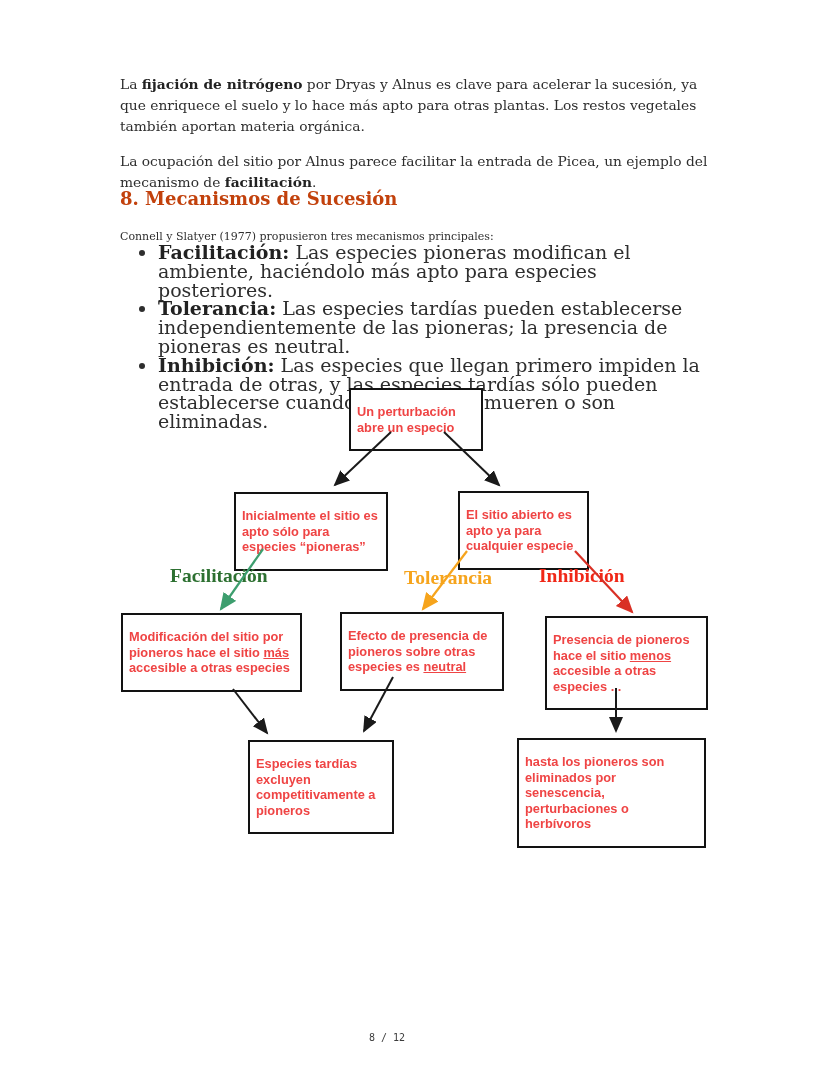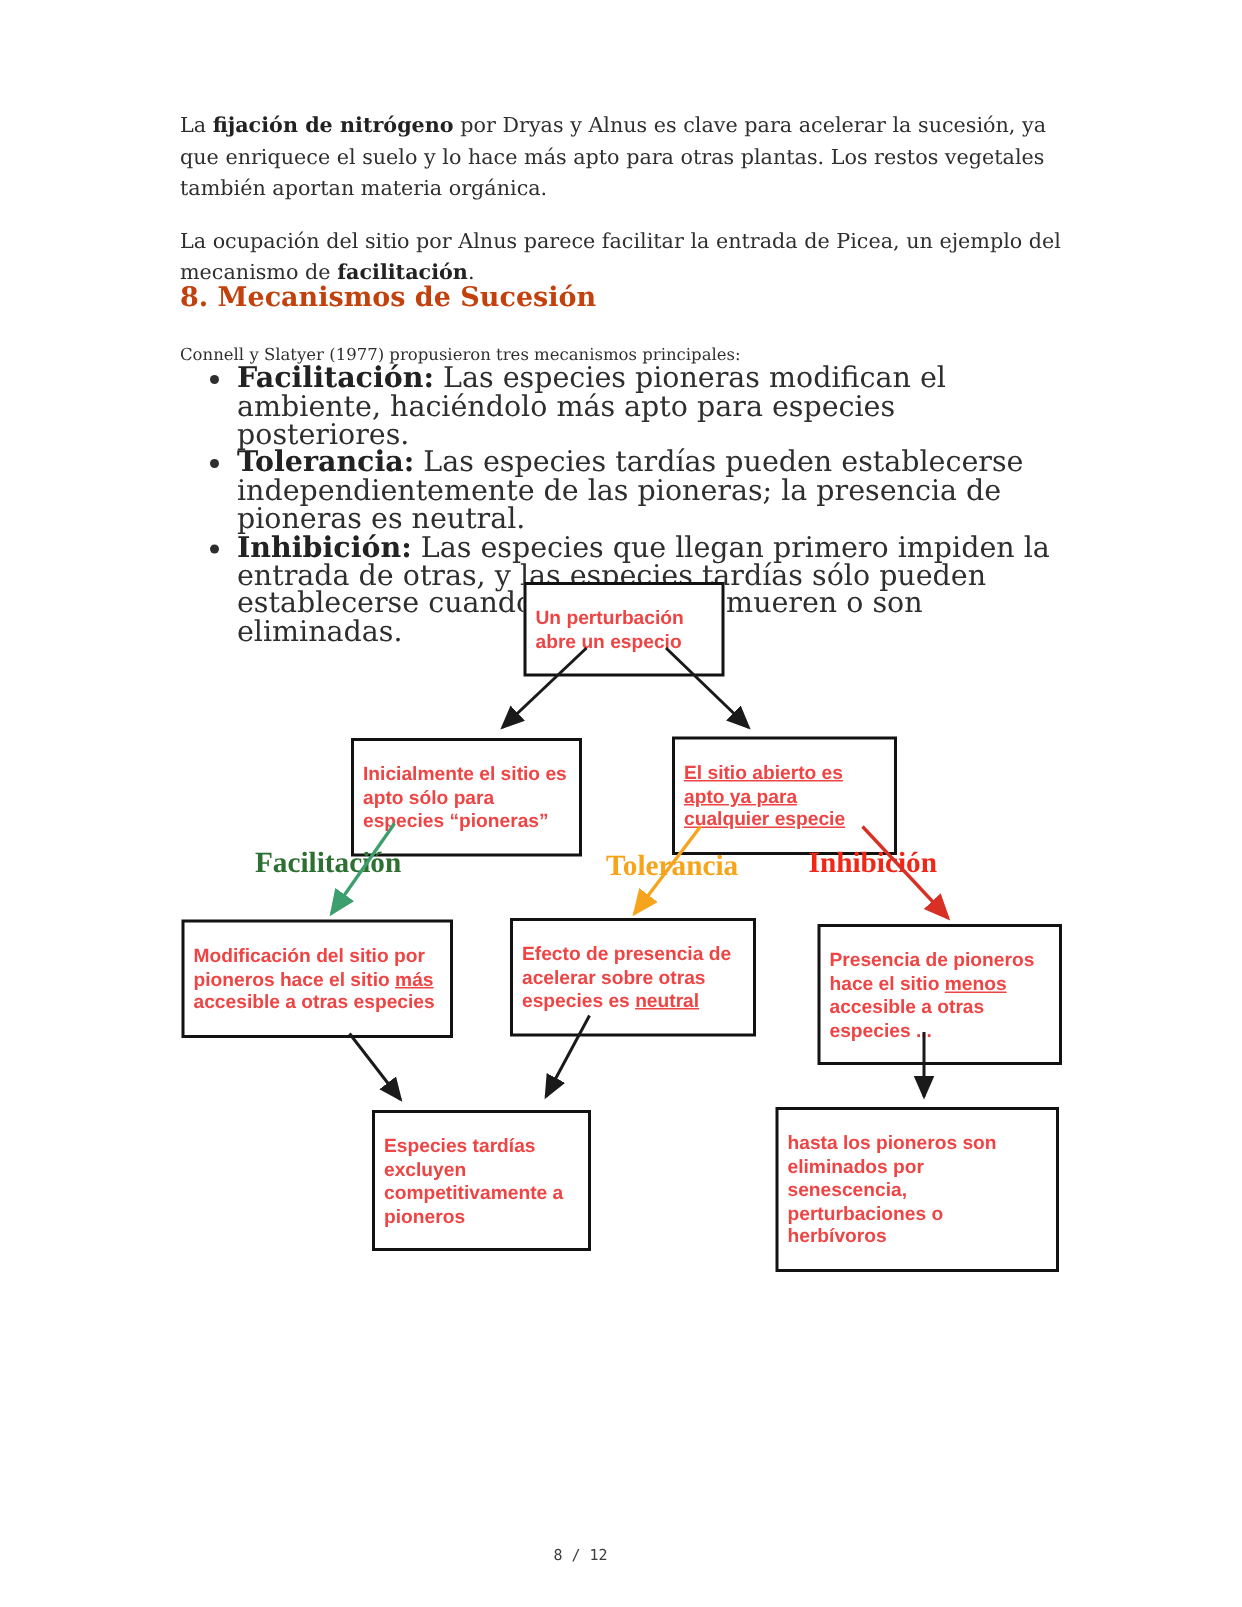--- a/index.html
+++ b/index.html
@@ -29,21 +29,21 @@
 
   .dbox {
     position:absolute; border:2px solid #121212; background:#ffffff;
     font-family:"Liberation Sans","DejaVu Sans",sans-serif; font-weight:bold;
     font-size:12.8px; line-height:1.22; padding:14px 6px; color:#ef4444;
   }
   .dbox .u { text-decoration:underline; }
 
   #box-disturbance { left:349px; top:388px; width:134px; }
   #box-pioneer     { left:234px; top:492px; width:154px; }
-  #box-open        { left:448px; top:491px; width:150px;text-decoration:underline; }
+  #box-open        { left:458px; top:491px; width:131px; }
   #box-facil       { left:121px; top:613px; width:181px; }
   #box-toler       { left:340px; top:612px; width:164px; }
   #box-inhib       { left:545px; top:616px; width:163px; }
   #box-late        { left:248px; top:740px; width:146px; }
   #box-elim        { left:517px; top:738px; width:189px; }
 
   .mech-label {
     position:absolute;
     font-family:"Liberation Serif","DejaVu Serif",serif;
     font-weight:bold; font-size:19.5px; line-height:22px; white-space:nowrap;
@@ -86,21 +86,21 @@
   </div>
 
   <div>
 
     <div class="dbox" id="box-disturbance">Un perturbación abre un especio</div>
     <div class="dbox" id="box-pioneer">Inicialmente el sitio es apto sólo para especies “pioneras”</div>
     <div class="dbox" id="box-open">El sitio abierto es apto ya para cualquier especie</div>
 
     <div class="dbox" id="box-facil"><span>Modificación del sitio por pioneros hace el sitio </span><span class="u">más</span><span> accesible a otras especies</span></div>
 
-    <div class="dbox" id="box-toler"><span>Efecto de presencia de acelerar sobre otras especies es </span><span class="u">neutral</span><span></span></div>
+    <div class="dbox" id="box-toler"><span>Efecto de presencia de pioneros sobre otras especies es </span><span class="u">neutral</span><span></span></div>
 
     <div class="dbox" id="box-inhib"><span>Presencia de pioneros hace el sitio </span><span class="u">menos</span><span> accesible a otras especies ...</span></div>
 
     <div class="dbox" id="box-late">Especies tardías excluyen competitivamente a pioneros</div>
     <div class="dbox" id="box-elim">hasta los pioneros son eliminados por senescencia, perturbaciones o herbívoros</div>
 
     <div class="mech-label" id="label-facil">Facilitación</div>
     <div class="mech-label" id="label-toler">Tolerancia</div>
     <div class="mech-label" id="label-inhib">Inhibición</div>
 

